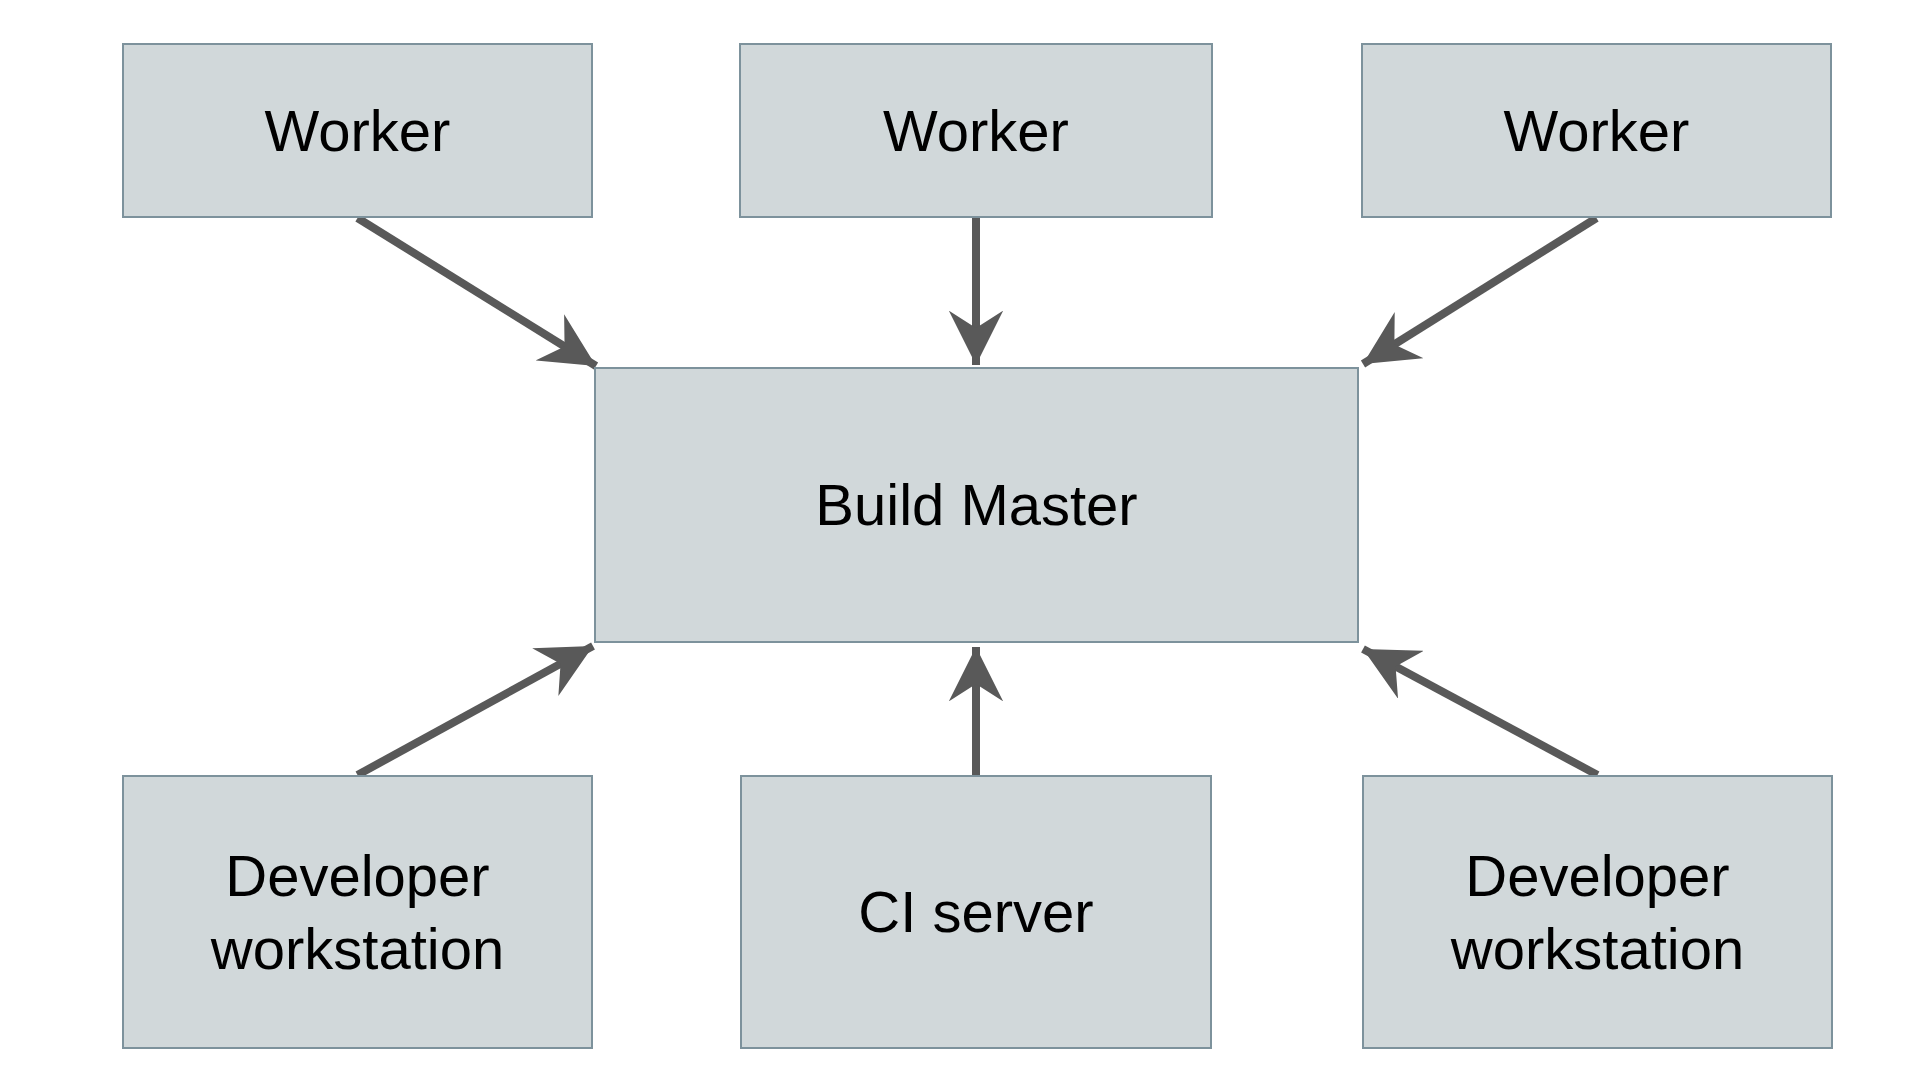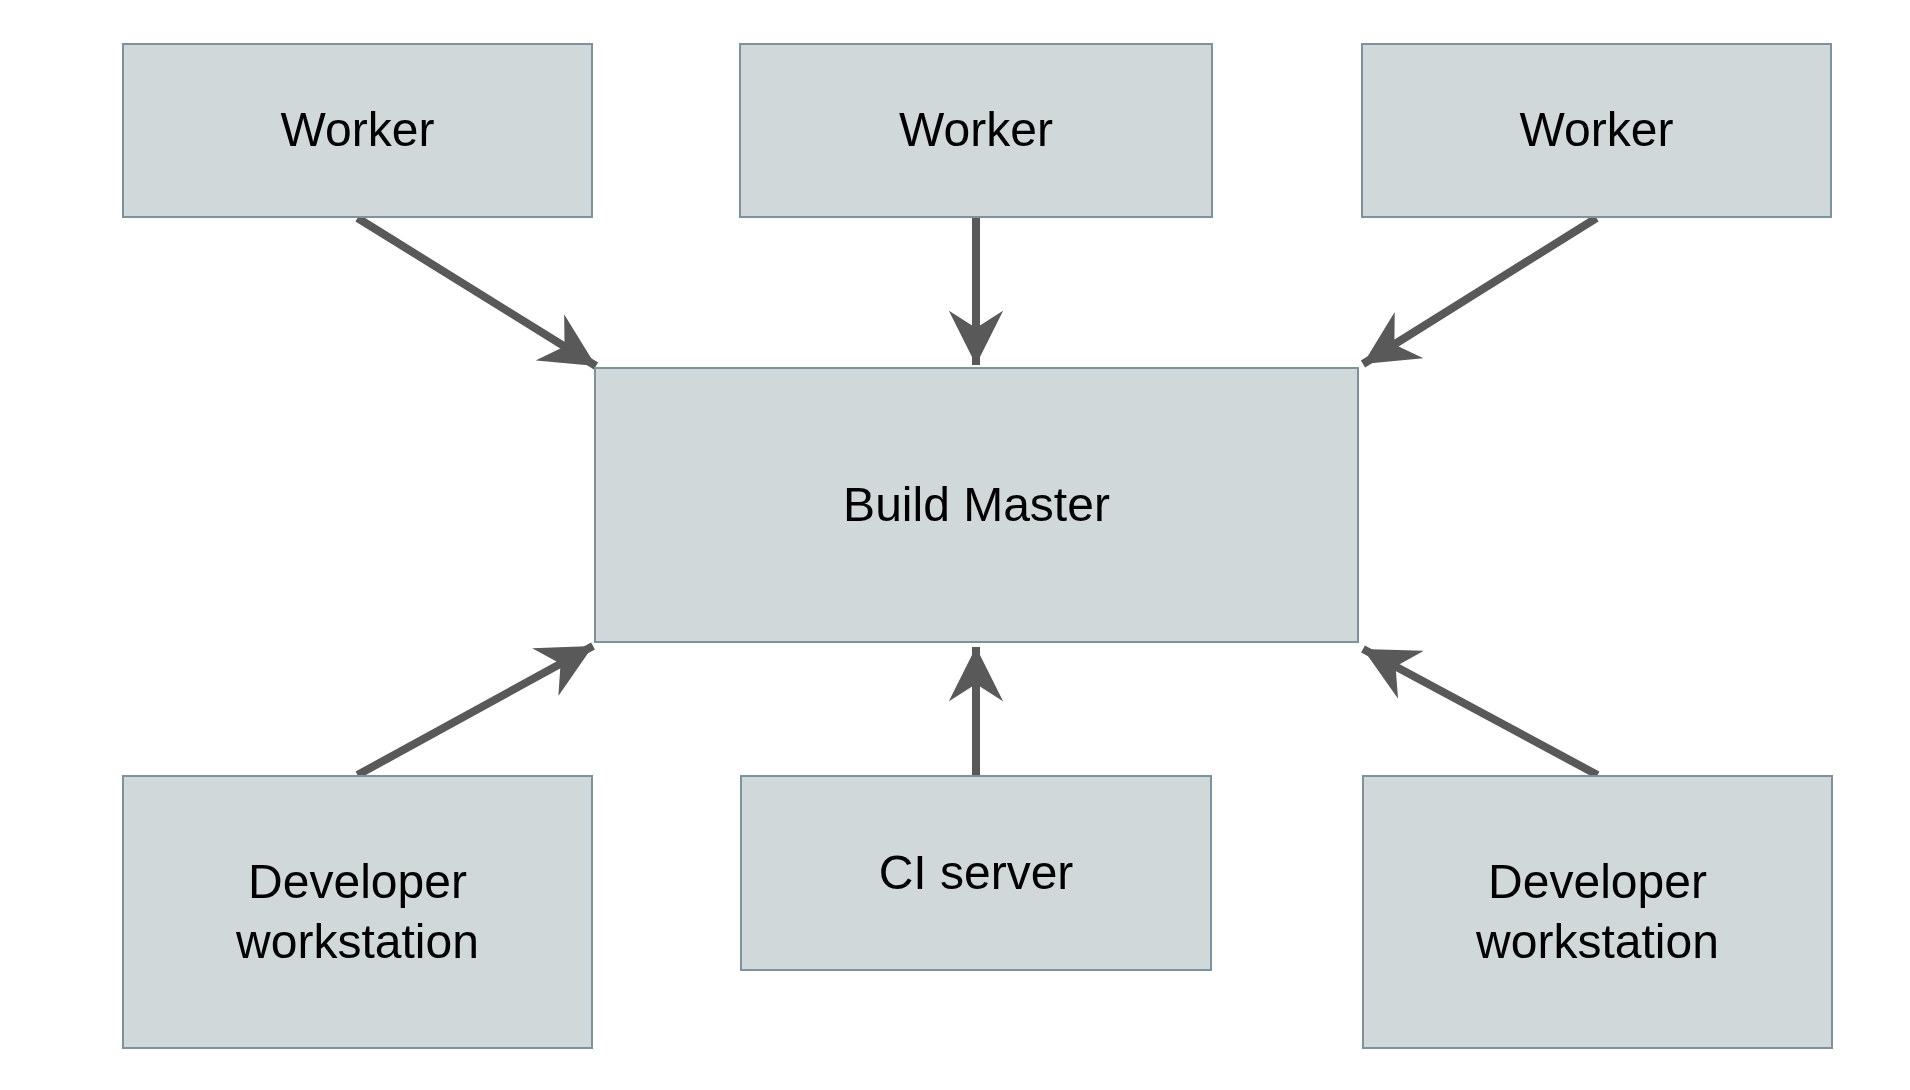--- a/index.html
+++ b/index.html
@@ -33,33 +33,33 @@
   .node {
     position: absolute;
     box-sizing: border-box;
     background: var(--node-fill);
     border: 2.5px solid var(--node-border);
     display: flex;
     align-items: center;
     justify-content: center;
     text-align: center;
     color: var(--text);
-    font-size: 48px;
+    font-size: 58px;
     line-height: 1.26;
     padding: 0 8px;
   }
   
   .n-worker-left   { left: 122px;  top: 43px;  width: 471px; height: 175px; }
   .n-worker-center { left: 739px;  top: 43px;  width: 474px; height: 175px; }
   .n-worker-right  { left: 1361px; top: 43px;  width: 471px; height: 175px; }
   
   .n-build-master  { left: 594px;  top: 367px; width: 765px; height: 276px; justify-content: center; }
   
   .n-dev-left      { left: 122px;  top: 775px; width: 471px; height: 274px; }
-  .n-ci-server     { left: 740px;  top: 775px; width: 472px; height: 196px; }
+  .n-ci-server     { left: 740px;  top: 775px; width: 472px; height: 274px; }
   .n-dev-right     { left: 1362px; top: 775px; width: 471px; height: 274px; }
 </style>
 </head>
 <body style="--background: #ffffff; --node-fill: #d1d8da; --node-border: #7d929c; --arrow: #595959; --text: #000000;">
 
 <div class="canvas">
 
   <svg class="arrows" viewBox="0 0 1910 1090" xmlns="http://www.w3.org/2000/svg">
     <defs>
       <marker id="arrowhead" viewBox="0 0 10 10" refX="10" refY="5" markerWidth="6.8" markerHeight="6.8" orient="auto">

